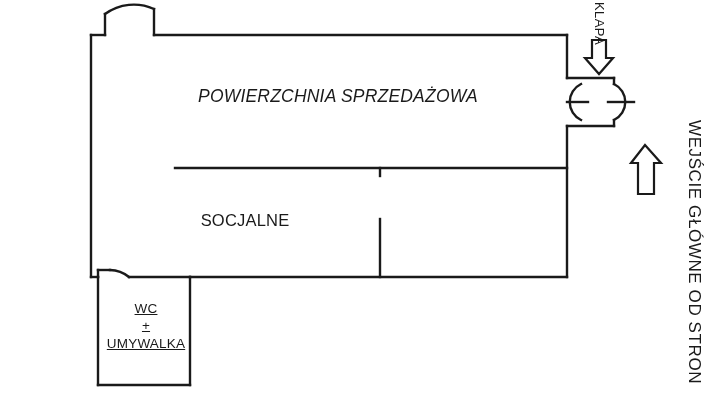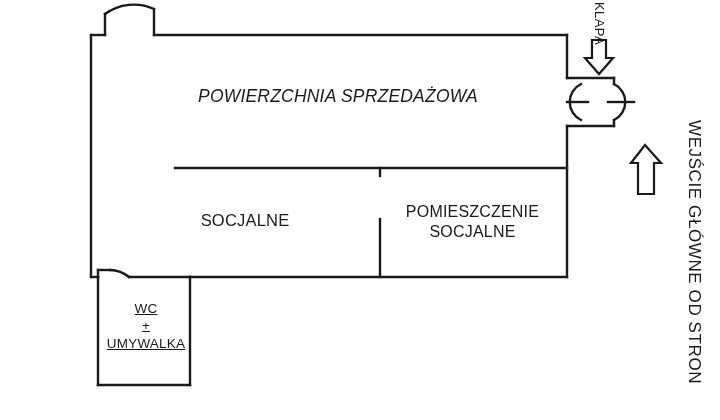--- a/index.html
+++ b/index.html
@@ -136,22 +136,20 @@
 
     <g>
       <path d="M 645 145 L 661 163 L 654 163 L 654 194 L 638 194 L 638 163 L 631 163 Z" fill="#ffffff" stroke="#1a1a1a" stroke-width="2.2" stroke-linejoin="miter"></path>
     </g>
   </svg>
 
   <div class="room-label" id="label-sales">POWIERZCHNIA SPRZEDAŻOWA</div>
 
   <div class="room-label" id="label-back">SOCJALNE</div>
 
-  <div class="room-label" id="label-social">POMIESZCZENIE
-SOCJALNE</div>
 
   <div class="room-label" id="label-wc">WC
 +
 UMYWALKA</div>
 
   <div class="vert-label" id="label-klapa">KLAPA</div>
 
   <div class="vert-label" id="label-entrance">WEJŚCIE GŁÓWNE OD STRON</div>
 
 </div>

